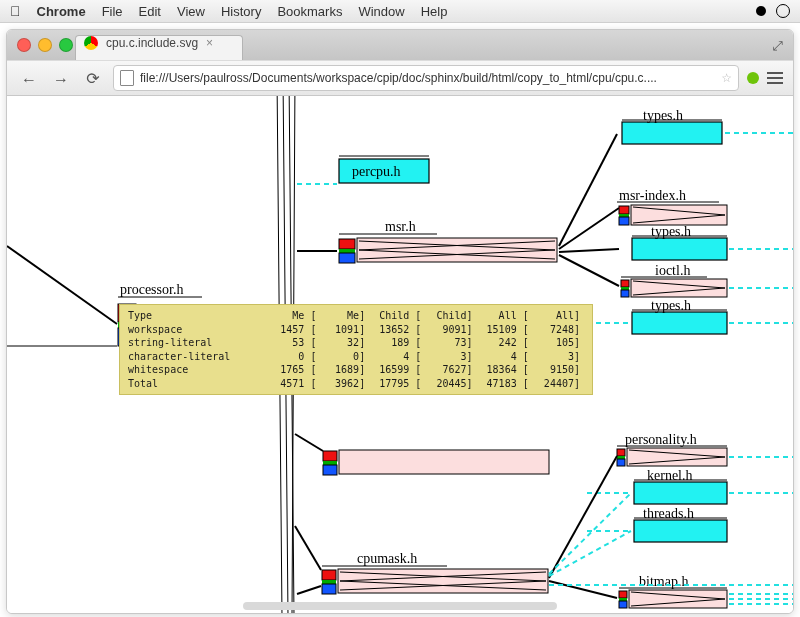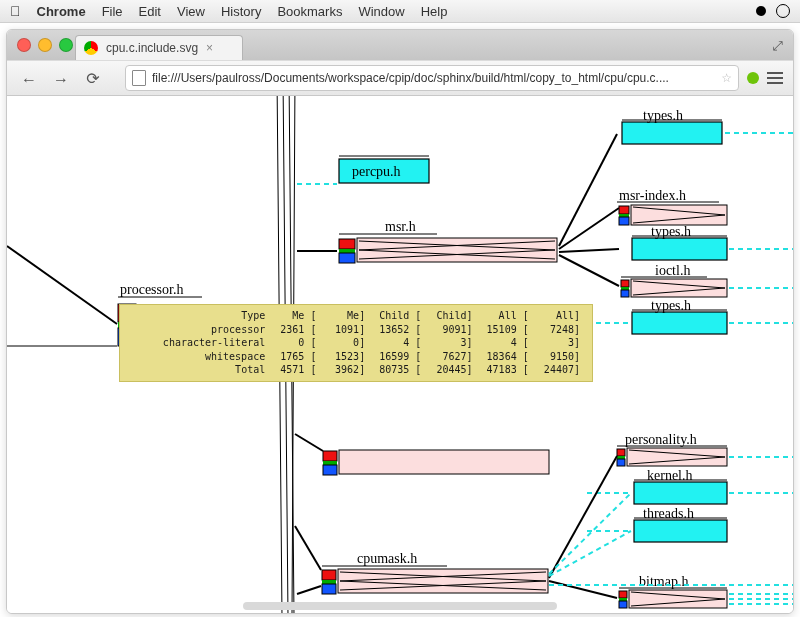--- a/index.html
+++ b/index.html
@@ -72,21 +72,21 @@
 
   .tab {
     margin-left: 60px;
     height: 24px;
     min-width: 150px;
     background: #f3f3f3;
     border: 1px solid #b4b4b4;
     border-bottom: none;
     border-radius: 4px 4px 0 0;
     display: flex;
-    align-items: center;
+    align-items: flex-start;
     padding: 0 8px;
     font-size: 12px;
     color: #444;
     gap: 8px;
   }
   .tab .favicon {
     width: 14px; height: 14px; border-radius: 50%;
     background: conic-gradient(#f00 0 120deg, #fc0 120deg 240deg, #0a0 240deg 360deg);
   }
   .tab .close { font-size: 12px; color: #888; }
@@ -116,21 +116,20 @@
     border: 1px solid #c8c8c8;
     border-radius: 4px;
     display: flex;
     align-items: center;
     padding: 0 6px;
     gap: 6px;
     font-size: 12px;
     color: #333;
     overflow:hidden;
     white-space: nowrap;
-    margin-left: 12px;
   }
   .omnibox .doc-icon {
     width: 12px; height: 14px; border: 1px solid #888; border-radius:1px;
     background:#fff;
   }
   .omnibox .star { color:#bbb; }
   .toolbar .ext-dot { width:12px; height:12px; background:#6ec40a; border-radius:50%; }
   .toolbar .hamburger {
     width: 16px; height: 12px;
     display:flex; flex-direction:column; justify-content:space-between;
@@ -176,21 +175,21 @@
     background: #e8df8d;
     border: 1px solid #c9bf5f;
     padding: 4px 8px 4px 4px;
     font-family: "Menlo", "Monaco", Consolas, monospace;
     font-size: 10px;
     color: #1a1a1a;
     line-height: 1.35;
   }
   .tooltip table { width: 100%; border-collapse: collapse; }
   .tooltip td { padding: 0 4px; white-space: pre; }
-  .tooltip .label { text-align: right; width: 162px; }
+  .tooltip .label { text-align: left; width: 162px; }
   .tooltip tr.hdr td { font-weight: normal; }
   .tooltip .num { text-align: right; width: 44px; }
 
   
   .bottom-scrollbar {
     position:absolute;
     left:30%; right:30%;
     bottom:3px;
     height:8px;
     background:#d9d9d9;
@@ -412,51 +411,60 @@
           <td class="num">Me [</td>
           <td class="num">Me]</td>
           <td class="num">Child [</td>
           <td class="num">Child]</td>
           <td class="num">All [</td>
           <td class="num">All]</td>
         </tr>
         </tbody>
           <tbody id="token-rows">
             <tr>
-              <td class="label">processor</td>
-              <td class="num"> 2361 [</td>
+              <td class="label">workspace</td>
+              <td class="num"> 1457 [</td>
               <td class="num"> 1091]</td>
               <td class="num"> 13652 [</td>
               <td class="num">  9091]</td>
               <td class="num"> 15109 [</td>
               <td class="num">  7248]</td>
+            </tr>
+            <tr>
+              <td class="label">string-literal</td>
+              <td class="num">   53 [</td>
+              <td class="num">   32]</td>
+              <td class="num">   189 [</td>
+              <td class="num">    73]</td>
+              <td class="num">   242 [</td>
+              <td class="num">   105]</td>
             </tr>
             <tr>
               <td class="label">character-literal</td>
               <td class="num">    0 [</td>
               <td class="num">    0]</td>
               <td class="num">     4 [</td>
               <td class="num">     3]</td>
               <td class="num">     4 [</td>
               <td class="num">     3]</td>
             </tr>
             <tr>
               <td class="label">whitespace</td>
               <td class="num"> 1765 [</td>
-              <td class="num"> 1523]</td>
+              <td class="num"> 1689]</td>
               <td class="num"> 16599 [</td>
               <td class="num">  7627]</td>
               <td class="num"> 18364 [</td>
               <td class="num">  9150]</td>
             </tr>
             <tr>
               <td class="label">Total</td>
               <td class="num"> 4571 [</td>
               <td class="num"> 3962]</td>
-              <td class="num"> 80735 [</td>
+              <td class="num"> 17795 [</td>
               <td class="num"> 20445]</td>
               <td class="num"> 47183 [</td>
               <td class="num"> 24407]</td>
             </tr>
           </tbody>
       </table>
     </div>
 
     <div class="bottom-scrollbar"></div>
   </div>

